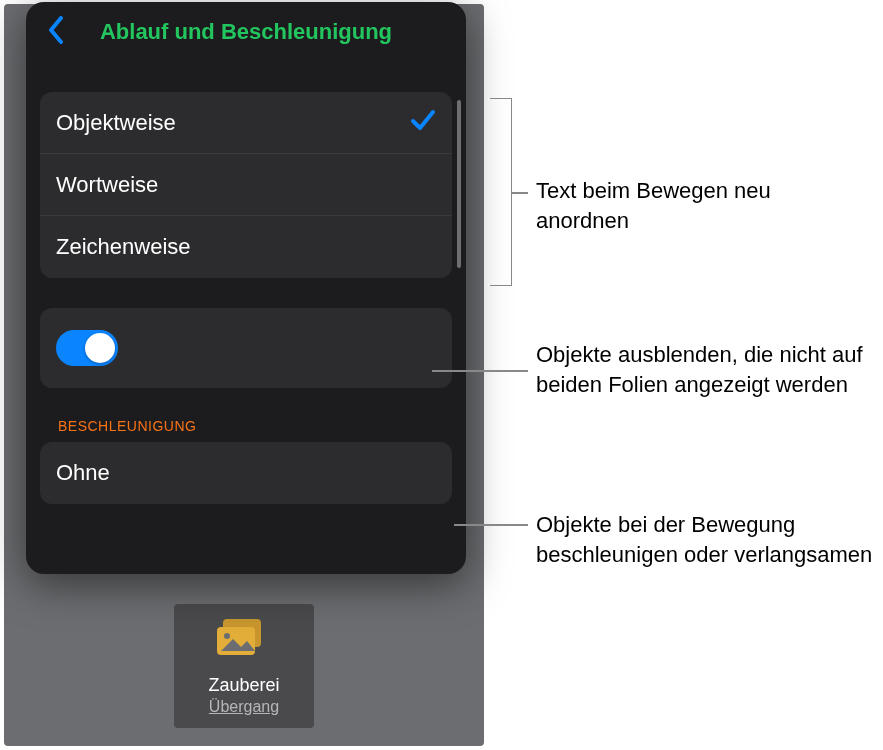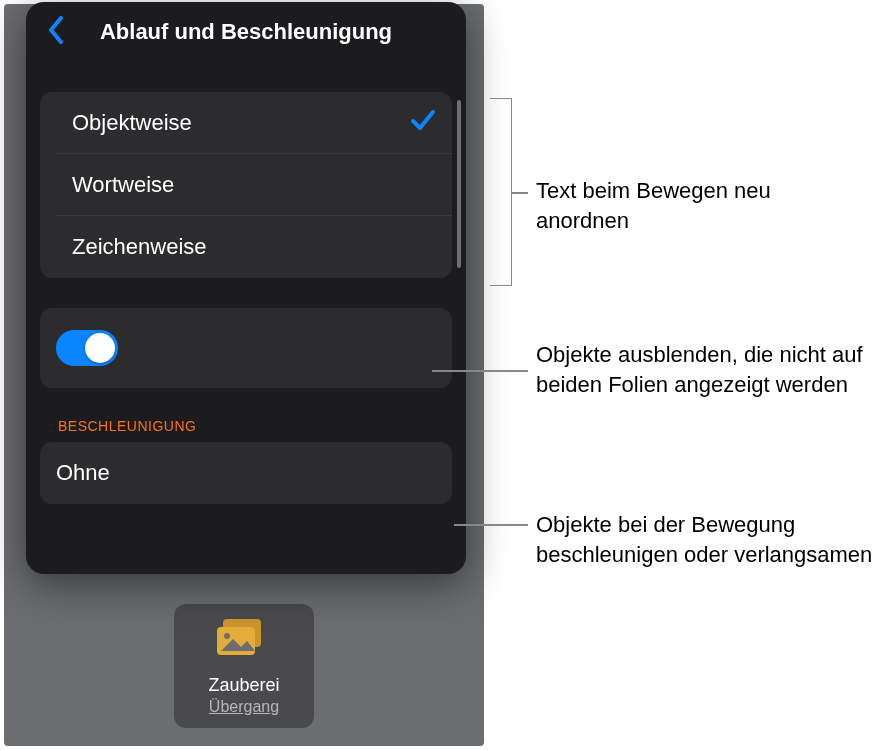--- a/index.html
+++ b/index.html
@@ -53,36 +53,36 @@
     position: absolute;
     left: 12px;
     top: 50%;
     transform: translateY(-50%);
     width: 36px; height: 36px;
     display: flex; align-items: center; justify-content: center;
     color: #0a84ff;
   }
   .back svg { width: 18px; height: 28px; }
   .title {
-    color: #ffffff;
+    color: #22c55e;
     font-weight: 600;
     font-size: 22px;
     text-align: center;
   }
   .content {
     padding: 0 14px;
     position: relative;
   }
   .group {
     background: #2c2c2e;
     border-radius: 12px;
     overflow: hidden;
     margin-top: 30px;
   }
-  .group:first-child { margin-top: 30px; padding-left: 16px; }
+  .group:first-child { margin-top: 30px; }
   .row {
     min-height: 62px;
     padding: 14px 16px;
     display: flex;
     align-items: center;
     justify-content: space-between;
     color: #fff;
     font-size: 22px;
     border-bottom: 1px solid #3a3a3c;
   }
@@ -121,21 +121,21 @@
   }
   
   .thumb {
     position: absolute;
     left: 50%;
     transform: translateX(-50%);
     top: 600px;
     width: 140px;
     height: 124px;
     background: rgba(60,60,63,0.7);
-    border-radius: 12px;
+    border-radius: 4px;
     display: flex;
     flex-direction: column;
     align-items: center;
     justify-content: center;
     padding: 10px;
   }
   .thumb .icon {
     margin-bottom: 10px;
   }
   .thumb .t1 {

